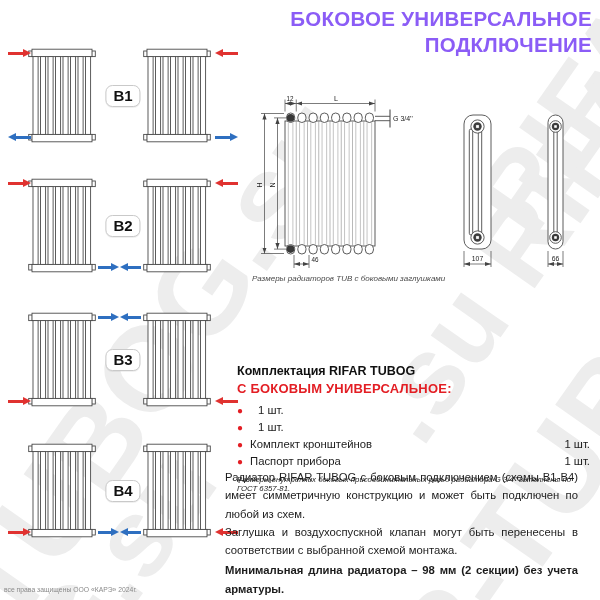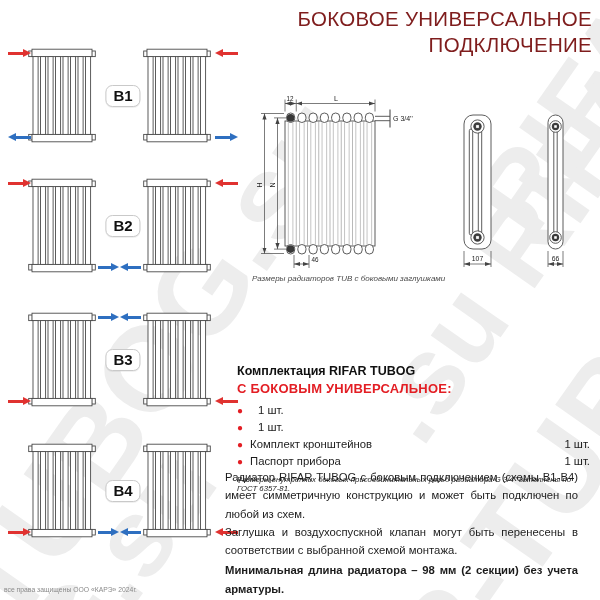--- a/index.html
+++ b/index.html
@@ -11,22 +11,22 @@
   }
   
   .wm{
     position:absolute;z-index:0;
     font-weight:bold;color:#ededed;white-space:nowrap;
     transform:rotate(-55deg);user-select:none;line-height:1;
   }
   
   .title{
     position:absolute;top:6px;right:8px;z-index:2;
-    text-align:right;font-size:20.5px;font-weight:400;
-    line-height:26px;color:#7f1d1d;letter-spacing:.3px;
+    text-align:right;font-size:20.5px;font-weight:700;
+    line-height:26px;color:#8b5cf6;letter-spacing:.3px;
   }
   
   .scheme{position:absolute;left:8px;width:230px;height:95px;z-index:1;text-align:right;}
   .rad{position:absolute;top:0;width:68px;height:95px;}
   .rad.l{left:20px}
   .rad.r{left:135px}
   .scheme-label{
     position:absolute;left:50%;top:50%;transform:translate(-50%,-50%);
     background:#fff;border:1.5px solid #c9c9c9;border-radius:7px;
     padding:1px 7px 2px;font-weight:bold;font-size:15px;color:#111;

